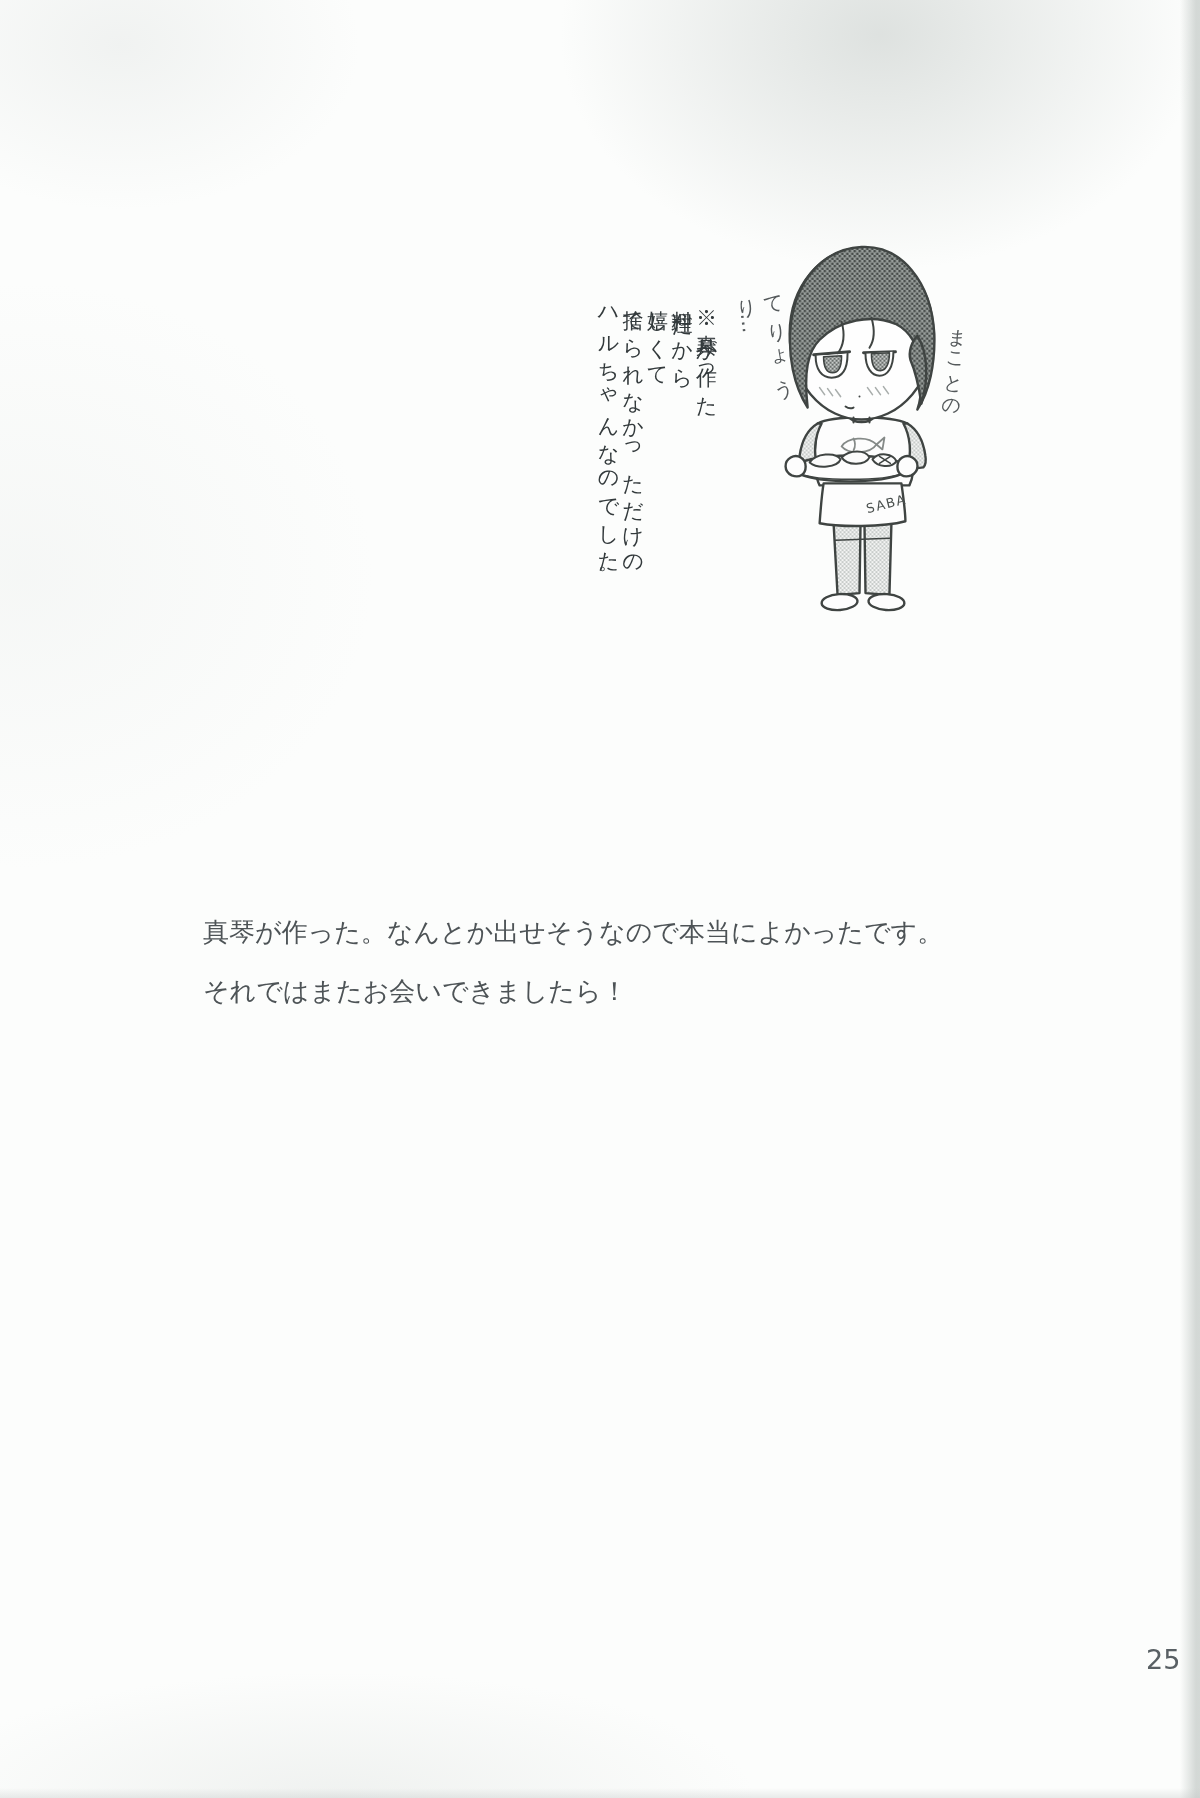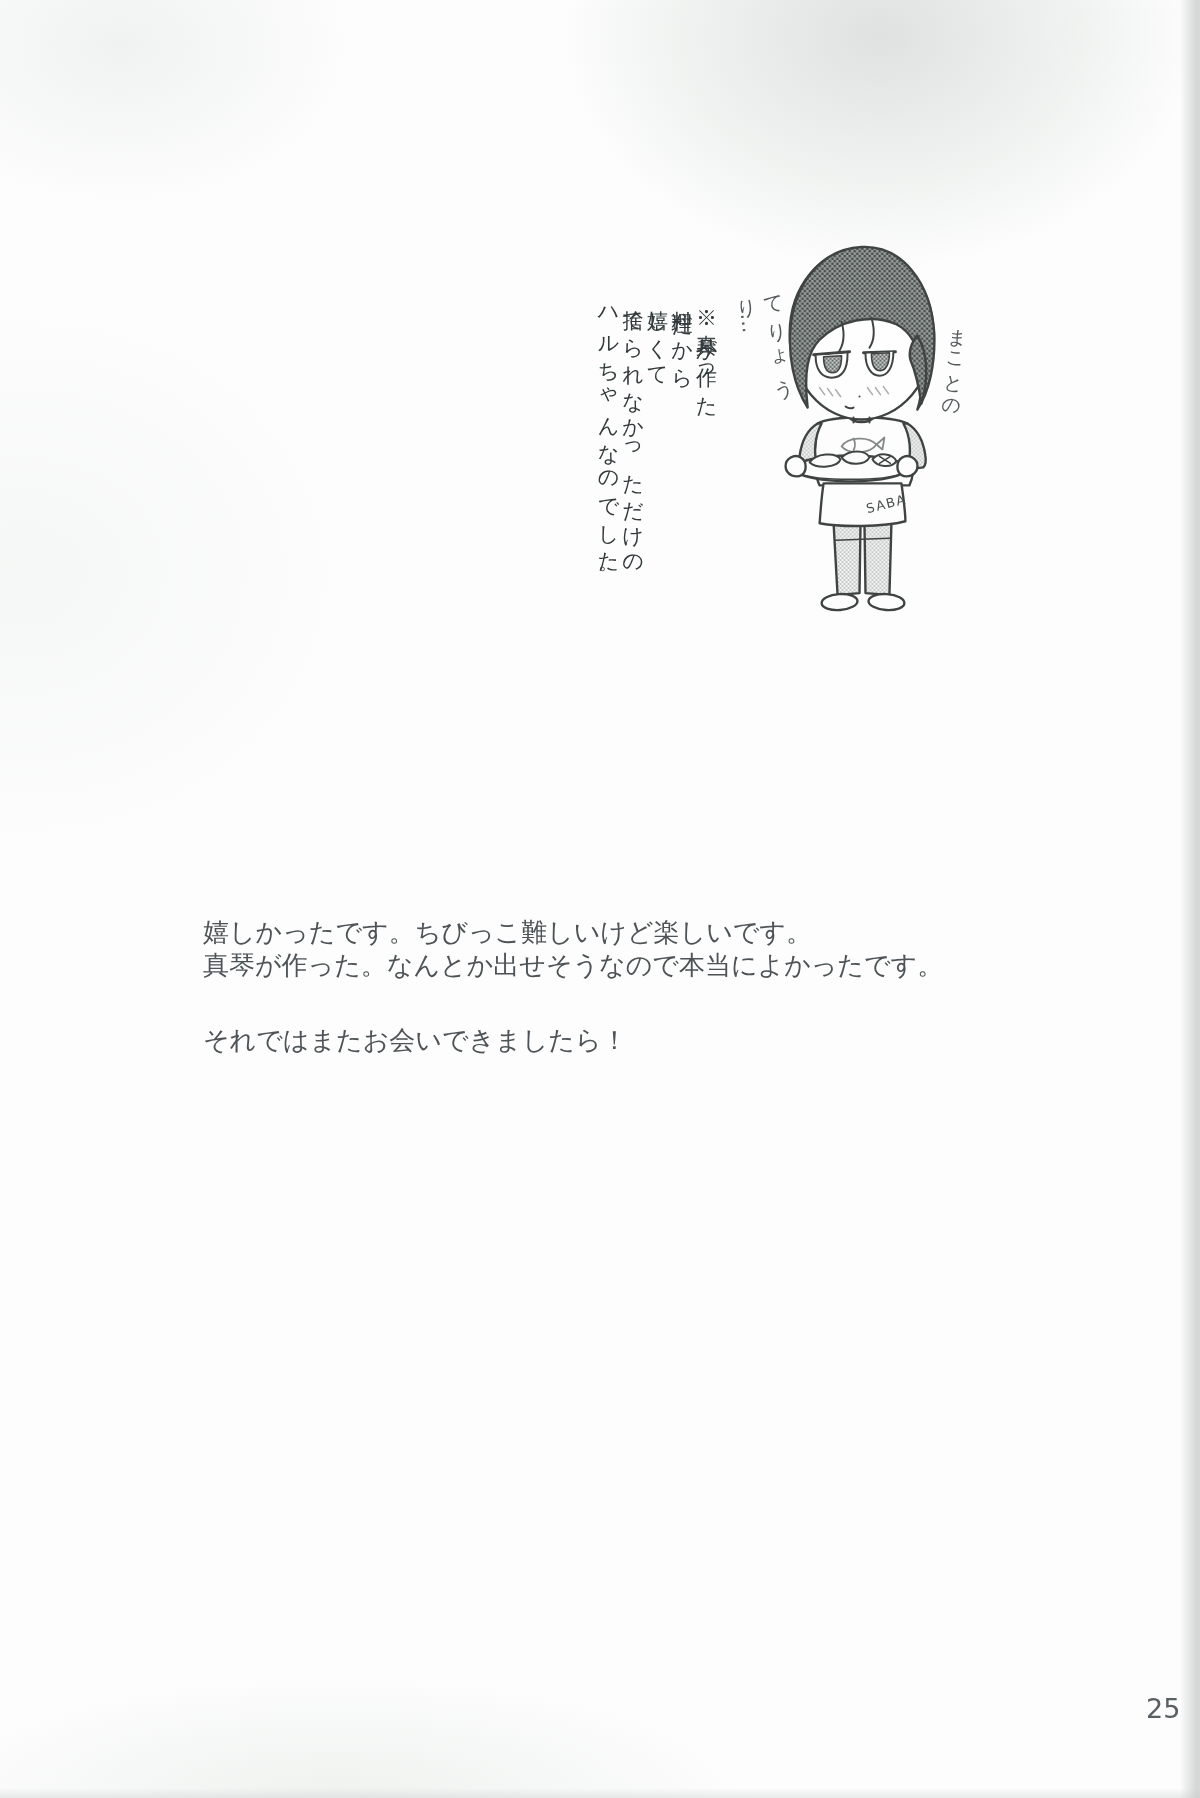--- a/index.html
+++ b/index.html
@@ -49,23 +49,23 @@
   .hw {
     position:absolute;
     writing-mode:vertical-rl;
     color:#54595b;
   }
   .hw-left  { left:741px; top:283px; height:160px; font-size:20px; letter-spacing:5px; transform:rotate(-7deg); }
   .hw-right { left:943px; top:315px; height:95px;  font-size:19px; letter-spacing:2px; transform:rotate(5deg); }
 
   
   .afterword { position:absolute; left:203px; top:916px; font-size:26px; line-height:33.4px; color:#4d5356; }
-  .afterword .p2 { margin-top:41px; }
+  .afterword .p2 { margin-top:26px; }
 
-  .pageno { position:absolute; left:1146px; top:1693px; font-size:27px; color:#596064;text-align:right; }
+  .pageno { position:absolute; left:1146px; top:1644px; font-size:27px; color:#596064;text-align:right; }
 
   .chibi { position:absolute; left:782px; top:240px; width:163px; height:379px; }
   .chibi svg { display:block; width:100%; height:100%; }
 </style>
 </head>
 <body>
 
 <div class="page">
 
   <div class="shade-top"></div>
@@ -171,21 +171,20 @@
   <div class="vnote">
     <div>※真琴が作った</div>
     <div>料理だから</div>
     <div>嬉しくて</div>
     <div>捨てられなかっただけの</div>
     <div>ハルちゃんなのでした。</div>
   </div>
 
   <div class="afterword">
     <div class="p1">
-      <div>嬉しかったです。ちびっこ難しいけど楽しいです。</div>
       <div>真琴が作った。なんとか出せそうなので本当によかったです。</div>
     </div>
     <div class="p2">
       <div>それではまたお会いできましたら！</div>
     </div>
   </div>
 
   <div class="pageno">25</div>
 
   <div class="edge-right"></div>

